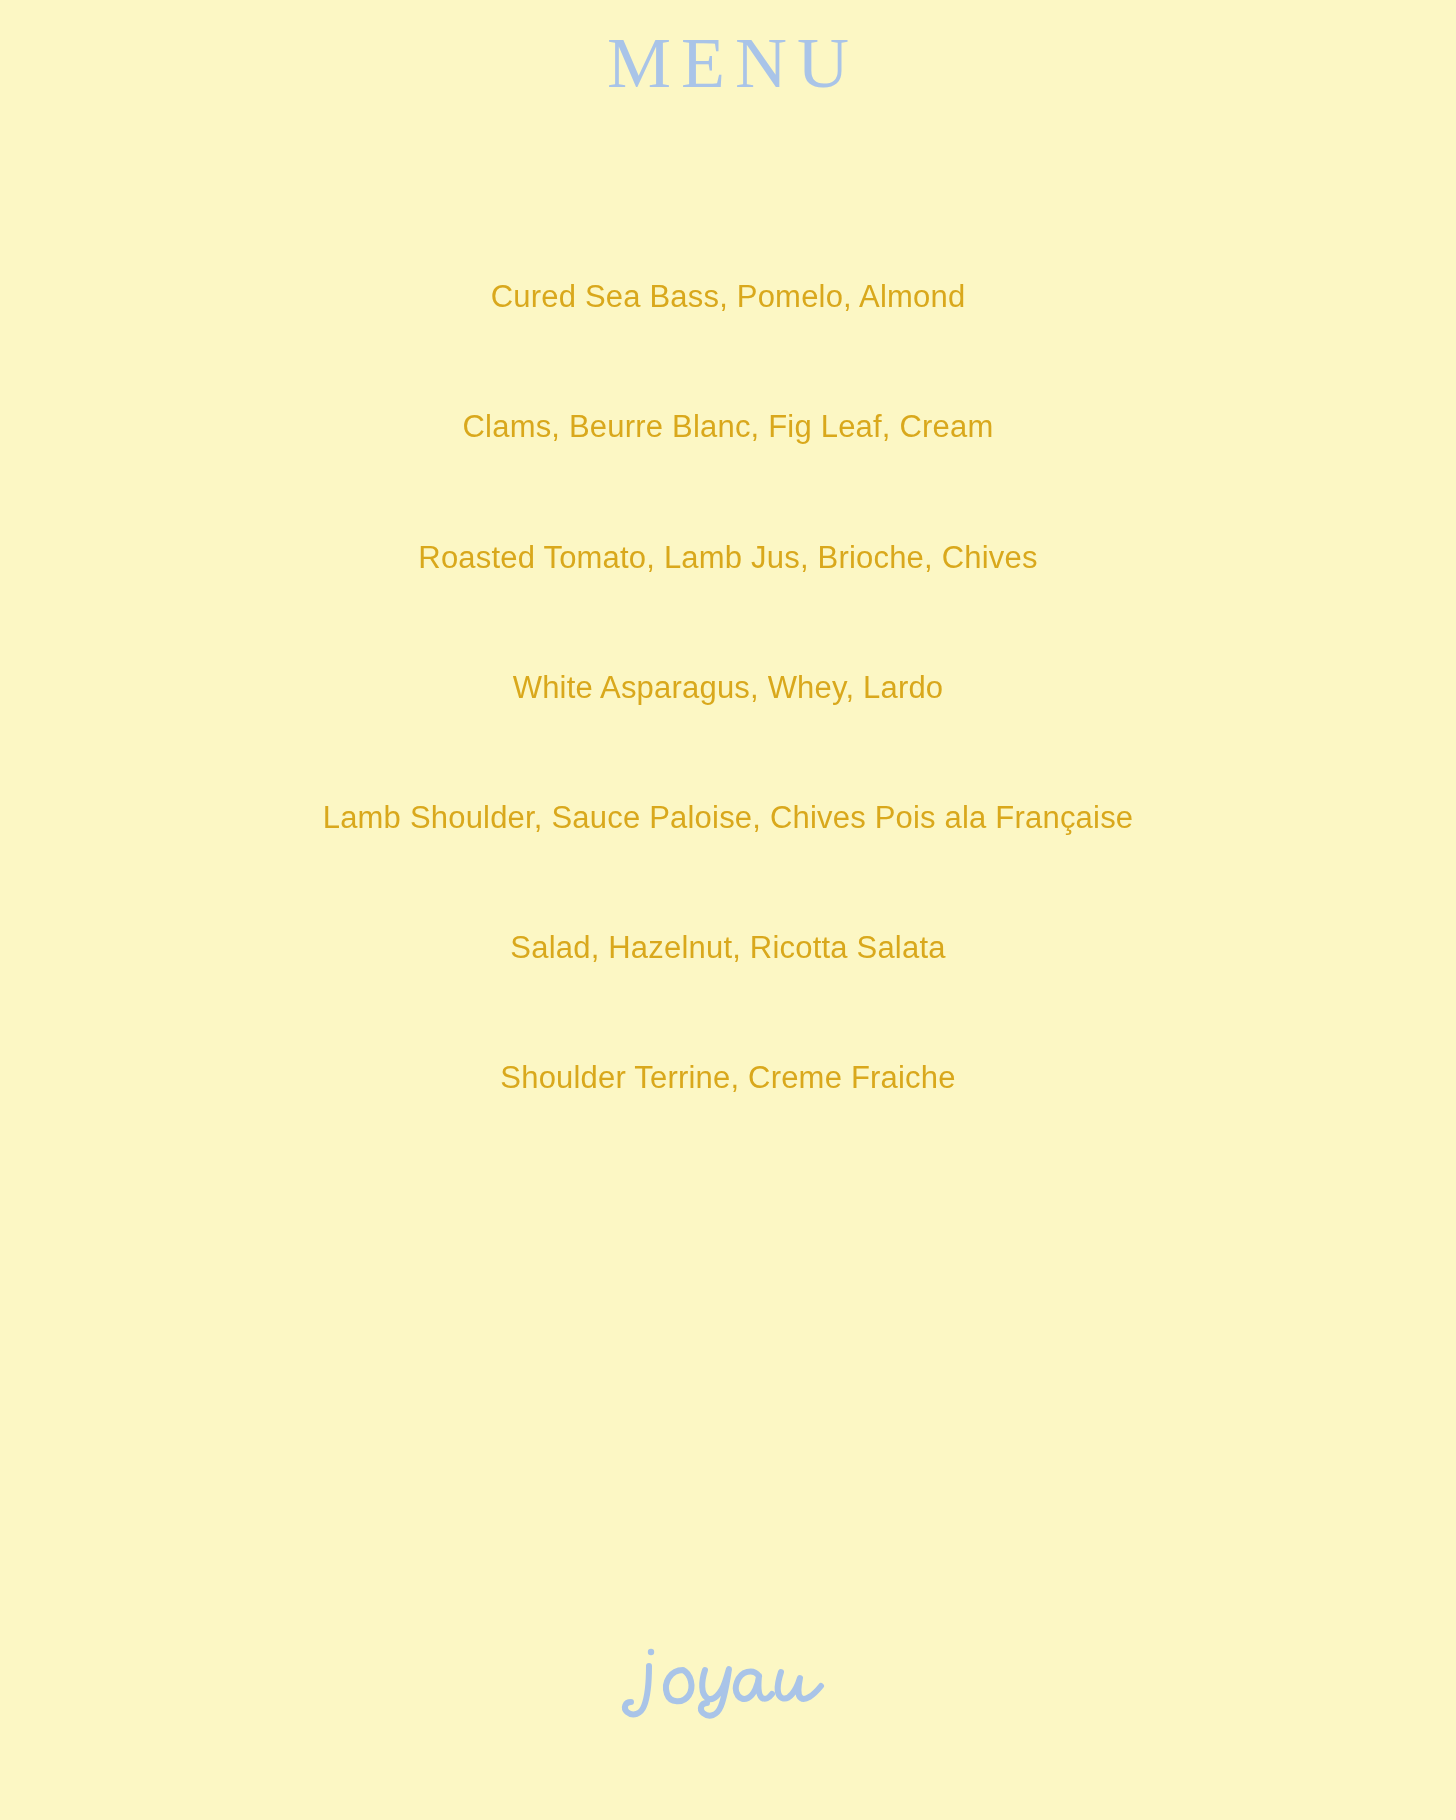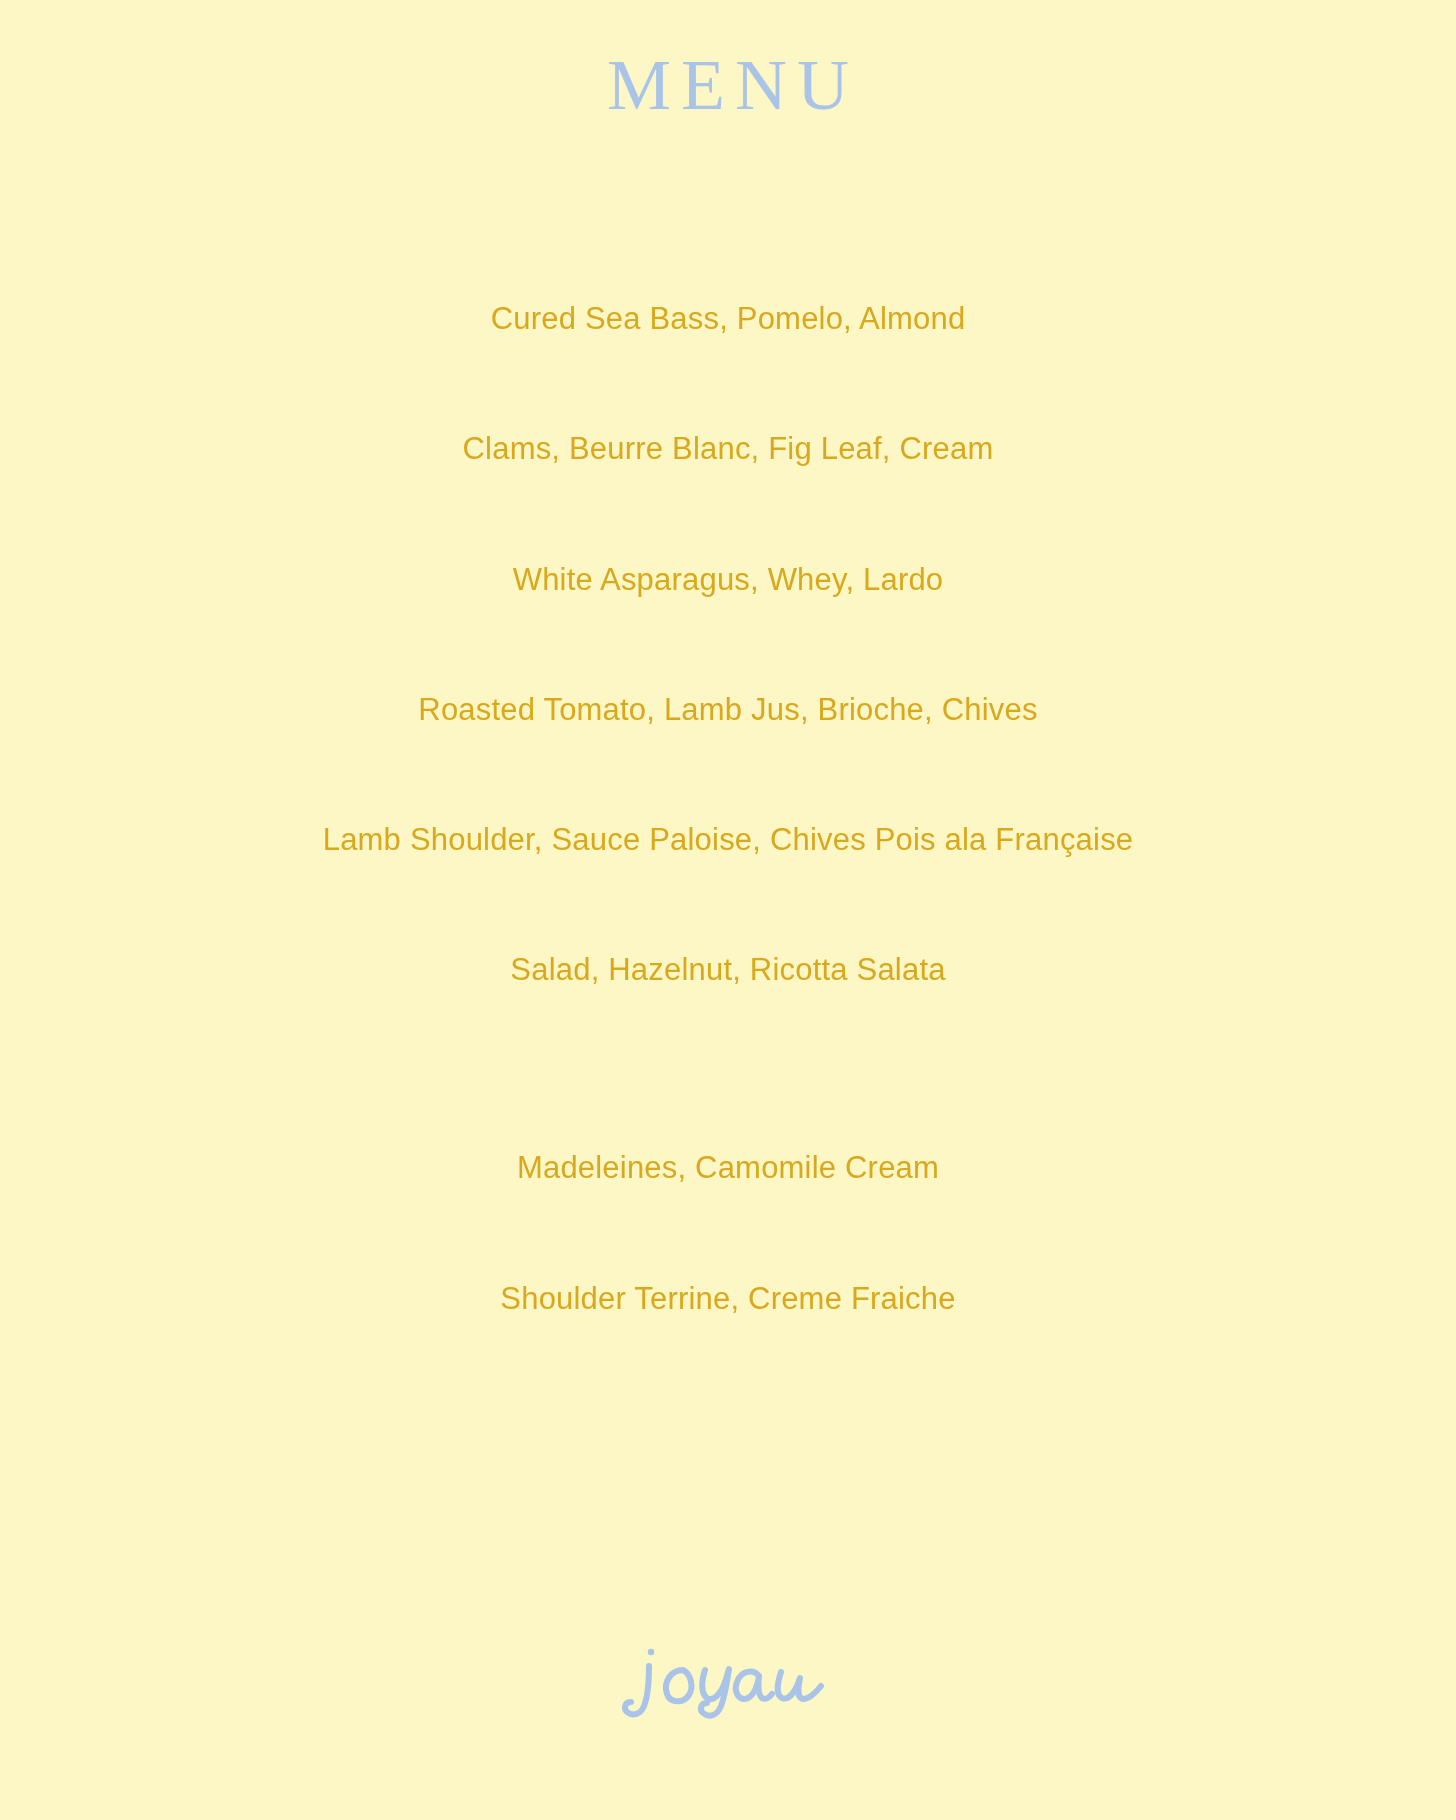--- a/index.html
+++ b/index.html
@@ -20,21 +20,21 @@
     background: #FCF7C4;
     display: flex;
     flex-direction: column;
     align-items: center;
   }
   .menu-title {
     font-family: "Liberation Serif", serif;
     font-size: 72px;
     letter-spacing: 10px;
     color: #A9C4E8;
-    margin-top: 46px;
+    margin-top: 24px;
     margin-bottom: 0;
     font-weight: 400;
     line-height: 1.1;
     text-align: center;
     text-indent: 10px;
   }
   .courses {
     margin-top: 175px;
     width: 100%;
     display: flex;
@@ -71,25 +71,24 @@
 </head>
 <body>
 
 <div class="page">
 
   <h1 class="menu-title">MENU</h1>
 
   <div class="courses">
     <p class="course-item">Cured Sea Bass, Pomelo, Almond</p>
     <p class="course-item">Clams, Beurre Blanc, Fig Leaf, Cream</p>
+    <p class="course-item">Roasted Tomato, Lamb Jus, Brioche, Chives</p>
     <p class="course-item">White Asparagus, Whey, Lardo</p>
-    <p class="course-item">Roasted Tomato, Lamb Jus, Brioche, Chives</p>
     <p class="course-item">Lamb Shoulder, Sauce Paloise, Chives Pois ala Française</p>
     <p class="course-item">Salad, Hazelnut, Ricotta Salata</p>
-    <p class="course-item gap-before">Madeleines, Camomile Cream</p>
     <p class="course-item">Shoulder Terrine, Creme Fraiche</p>
   </div>
 
   <div class="brand">
     <svg width="230" height="90" viewBox="0 0 230 90" aria-hidden="true">
       <g fill="none" stroke="#A9C4E8" stroke-width="6" stroke-linecap="round" stroke-linejoin="round">
 
         <path d="M36 28 C36 44, 35 58, 31 68 C28 76, 20 79, 14 74 C10 70, 12 64, 18 64"></path>
         <circle cx="38" cy="14" r="3.2" fill="#A9C4E8" stroke="none"></circle>
 

